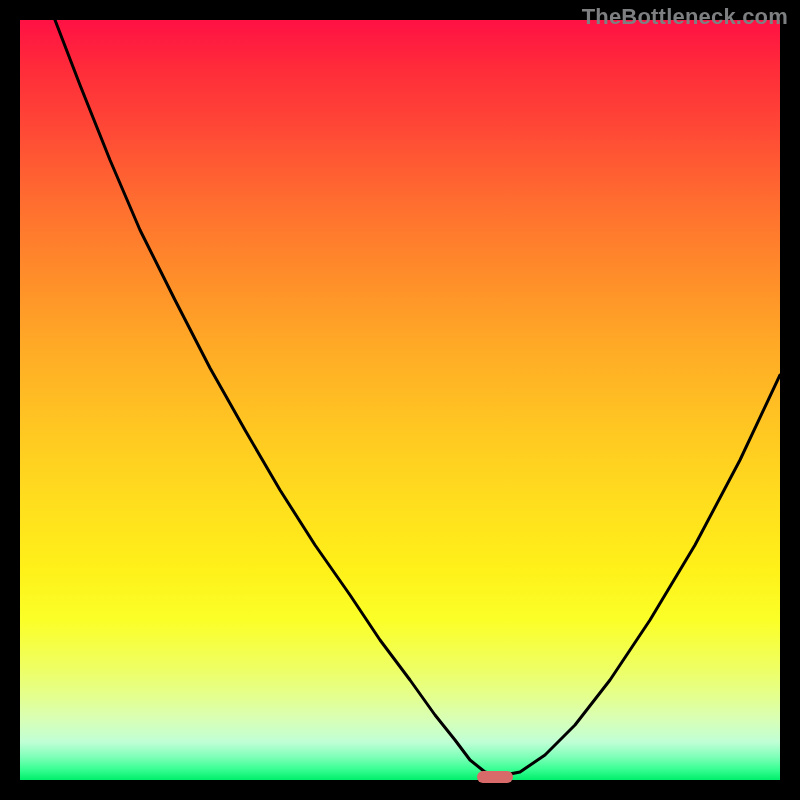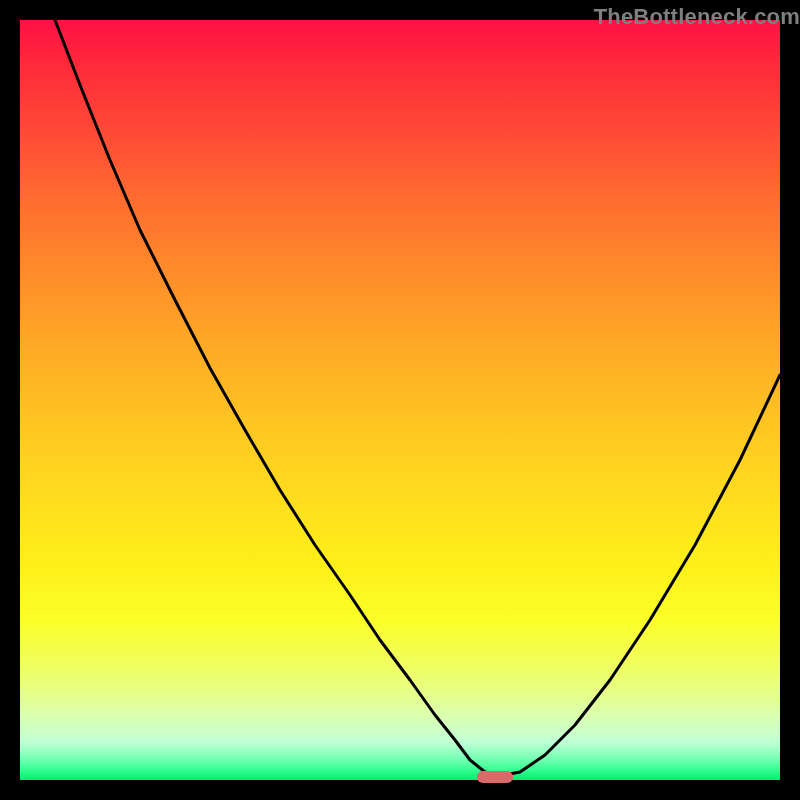--- a/index.html
+++ b/index.html
@@ -59,21 +59,21 @@
   .marker {
     position: absolute;
     width: 36px;
     height: 12px;
     border-radius: 6px;
     transform: translate(-50%, -50%);
   }
   .watermark {
     position: absolute;
     top: 4px;
-    right: 0;
+    right: 12px;
     font-family: Arial, Helvetica, sans-serif;
     font-size: 22px;
     font-weight: 600;
     color: #7d7f80;
     letter-spacing: 0.2px;
   }
 </style>
 </head>
 <body>
 

